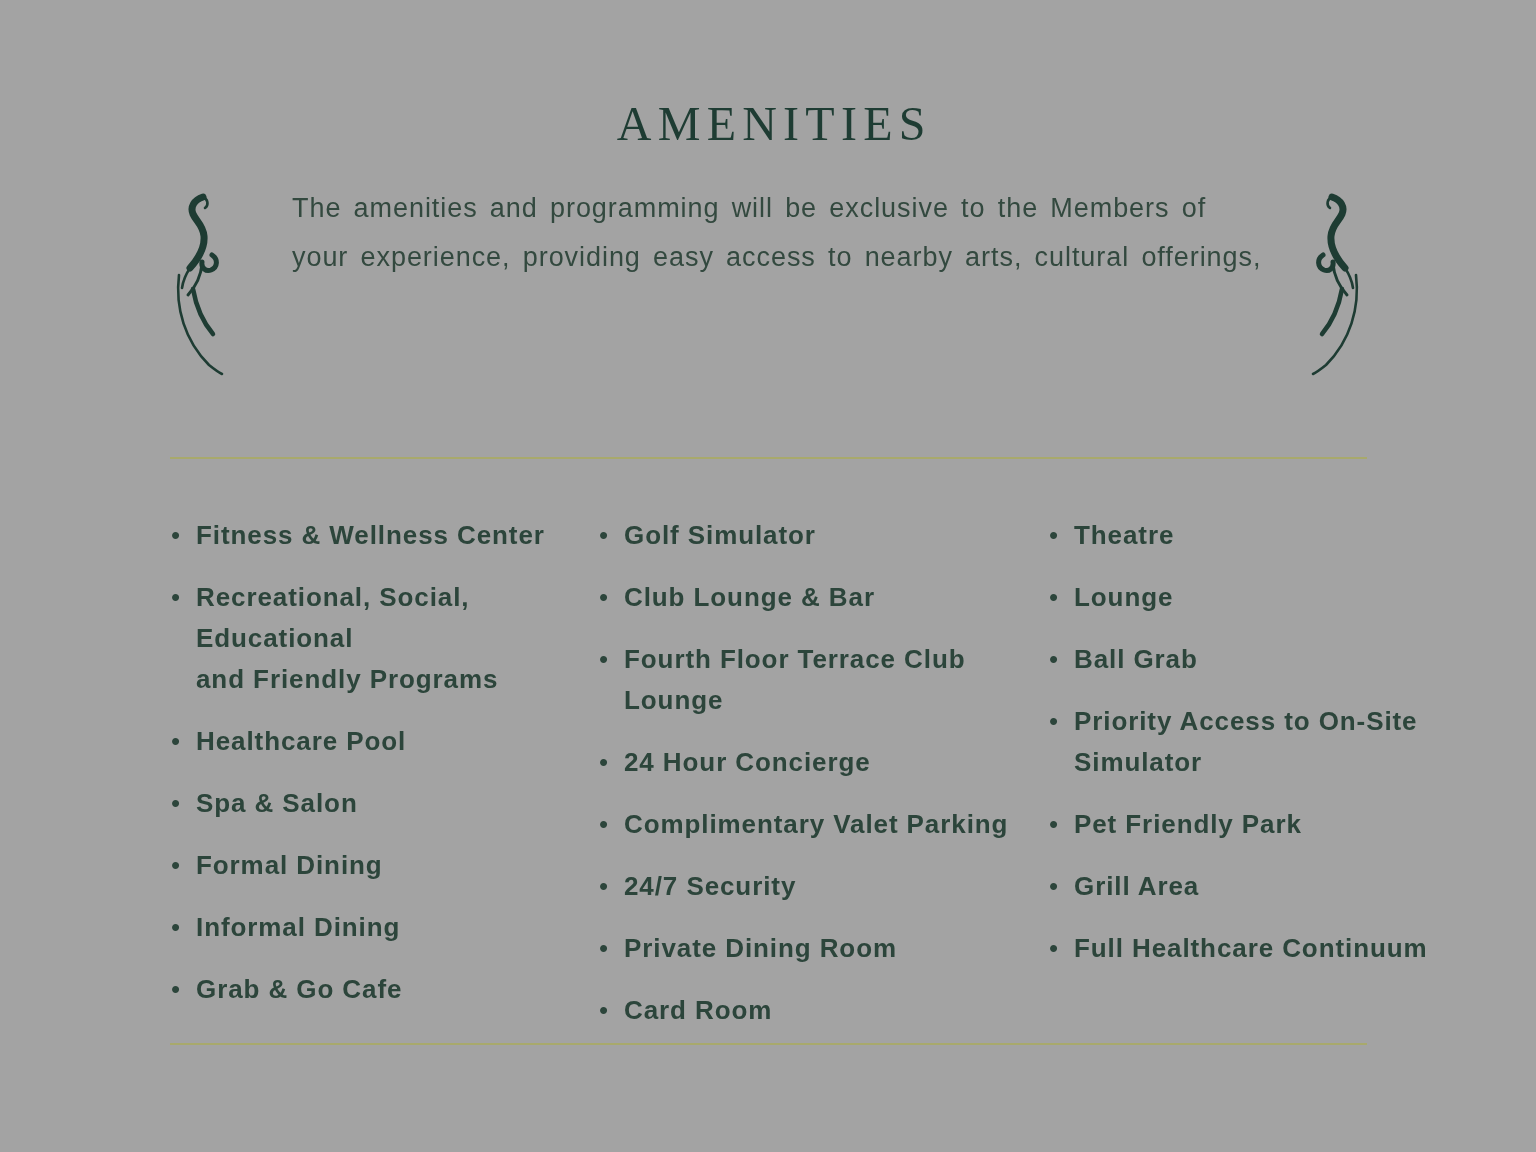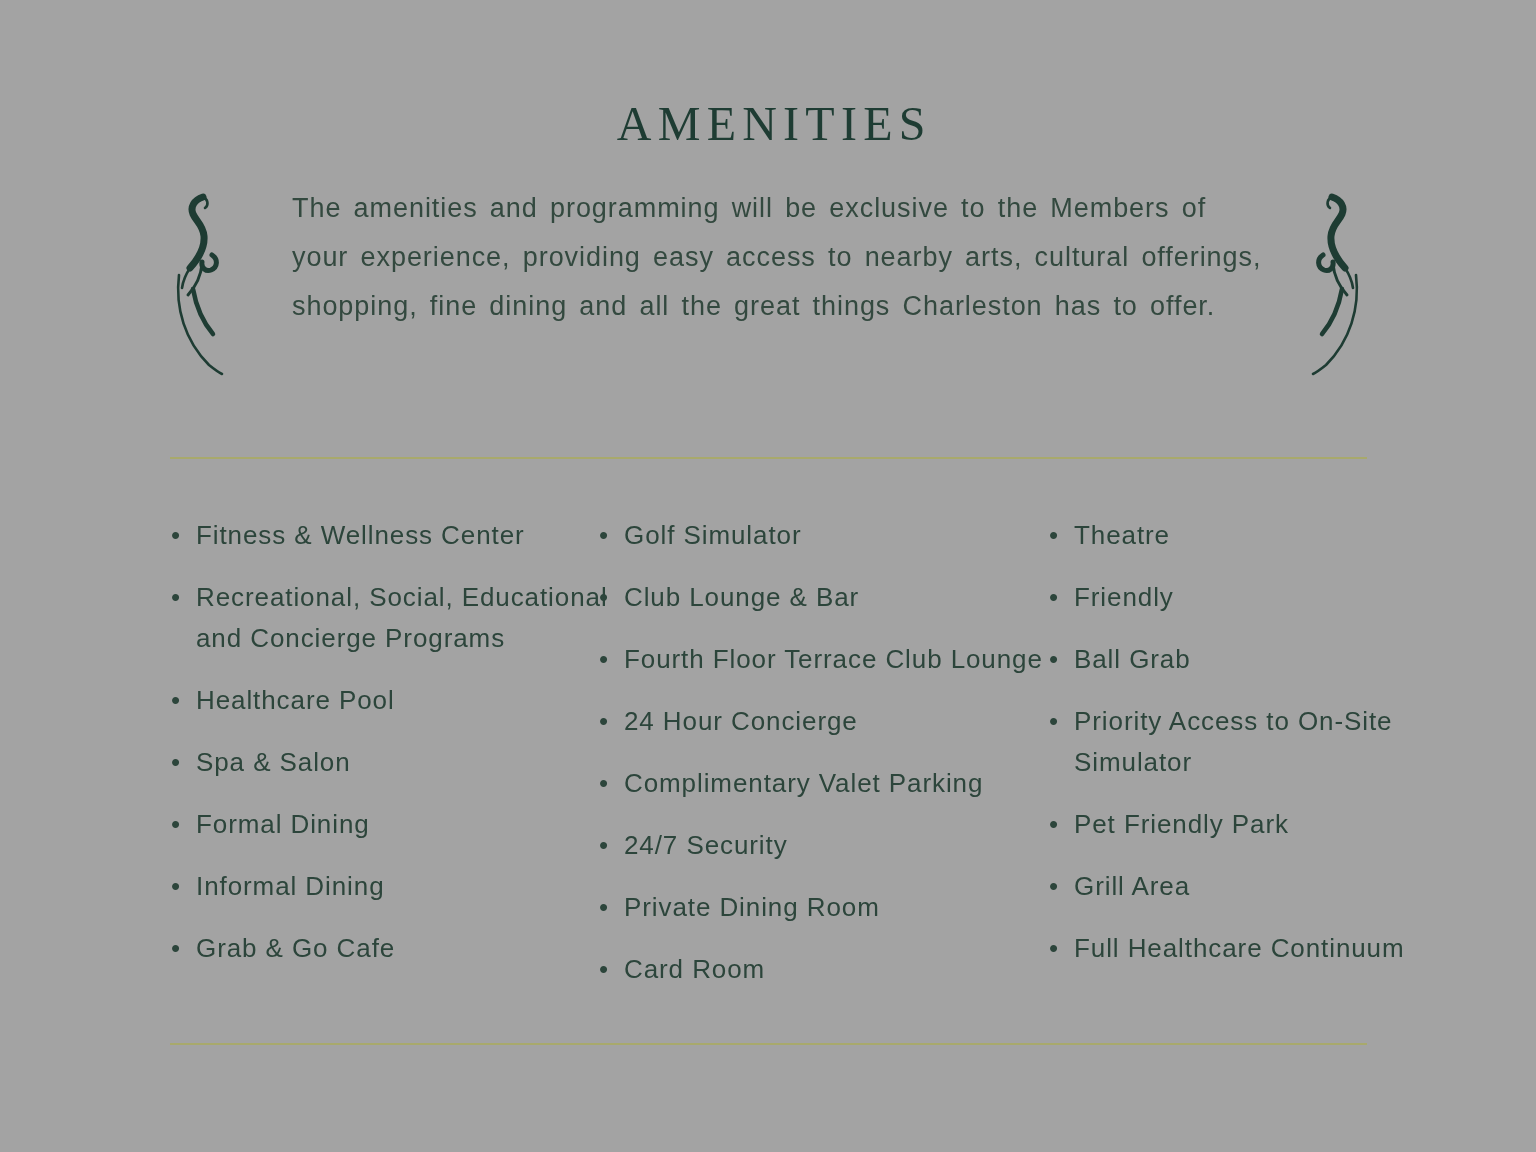--- a/index.html
+++ b/index.html
@@ -80,20 +80,21 @@
   .amenity-bullet {
     position: absolute;
     left: 1px;
     top: 0;
     line-height: 41px;
     font-size: 26px;
   }
   .amenity-text {
     display: block;
     white-space: pre-line;
+    font-weight: bold;
   }
 </style>
 </head>
 <body>
 
 <div class="page">
 
   <h1 class="page-title">AMENITIES</h1>
 
   <svg class="flourish left" viewBox="0 0 62 194" aria-hidden="true">
@@ -104,21 +105,20 @@
       <path stroke-width="5" d="M45,65 C51,69 51,77 44,80 C39,82 34,78 35,72"></path>
       <path stroke-width="3" d="M35,74 C34,86 29,96 21,105"></path>
       <path stroke-width="4.5" d="M26,99 C29,116 35,131 46,144"></path>
       <path stroke-width="2.6" d="M12,85 C8,118 18,151 42,175 C47,179 51,182 55,184"></path>
     </g>
   </svg>
 
   <div class="intro">
     <div class="intro-line">The amenities and programming will be exclusive to the Members of</div>
     <div class="intro-line">your experience, providing easy access to nearby arts, cultural offerings,</div>
-    <div class="intro-line">shopping, fine dining and all the great things Charleston has to offer.</div>
   </div>
 
   <svg class="flourish right" viewBox="0 0 62 194" aria-hidden="true">
     <g fill="none" stroke="#1e3c33" stroke-linecap="round" transform="translate(62,0) scale(-1,1)">
       <path stroke-width="7" d="M36,7 C27,10 23,17 26,24 C29,31 36,35 37,46 C38,58 32,68 23,78"></path>
       <path stroke-width="2.6" d="M36,7 C41,9 42,15 38,18"></path>
       <path stroke-width="2.6" d="M23,78 C19,84 16,91 15,98"></path>
       <path stroke-width="5" d="M45,65 C51,69 51,77 44,80 C39,82 34,78 35,72"></path>
       <path stroke-width="3" d="M35,74 C34,86 29,96 21,105"></path>
       <path stroke-width="4.5" d="M26,99 C29,116 35,131 46,144"></path>
@@ -129,21 +129,21 @@
   <hr class="divider top">
 
   <ul class="amenity-col c1">
       <li>
         <span class="amenity-bullet">•</span>
         <span class="amenity-text">Fitness &amp; Wellness Center</span>
       </li>
       <li>
         <span class="amenity-bullet">•</span>
         <span class="amenity-text">Recreational, Social, Educational
-and Concierge Programs</span>
+and Friendly Programs</span>
       </li>
       <li>
         <span class="amenity-bullet">•</span>
         <span class="amenity-text">Healthcare Pool</span>
       </li>
       <li>
         <span class="amenity-bullet">•</span>
         <span class="amenity-text">Spa &amp; Salon</span>
       </li>
       <li>
@@ -193,21 +193,21 @@
         <span class="amenity-text">Card Room</span>
       </li>
     </ul>
   <ul class="amenity-col c3">
       <li>
         <span class="amenity-bullet">•</span>
         <span class="amenity-text">Theatre</span>
       </li>
       <li>
         <span class="amenity-bullet">•</span>
-        <span class="amenity-text">Friendly</span>
+        <span class="amenity-text">Lounge</span>
       </li>
       <li>
         <span class="amenity-bullet">•</span>
         <span class="amenity-text">Ball Grab</span>
       </li>
       <li>
         <span class="amenity-bullet">•</span>
         <span class="amenity-text">Priority Access to On-Site
 Simulator</span>
       </li>

